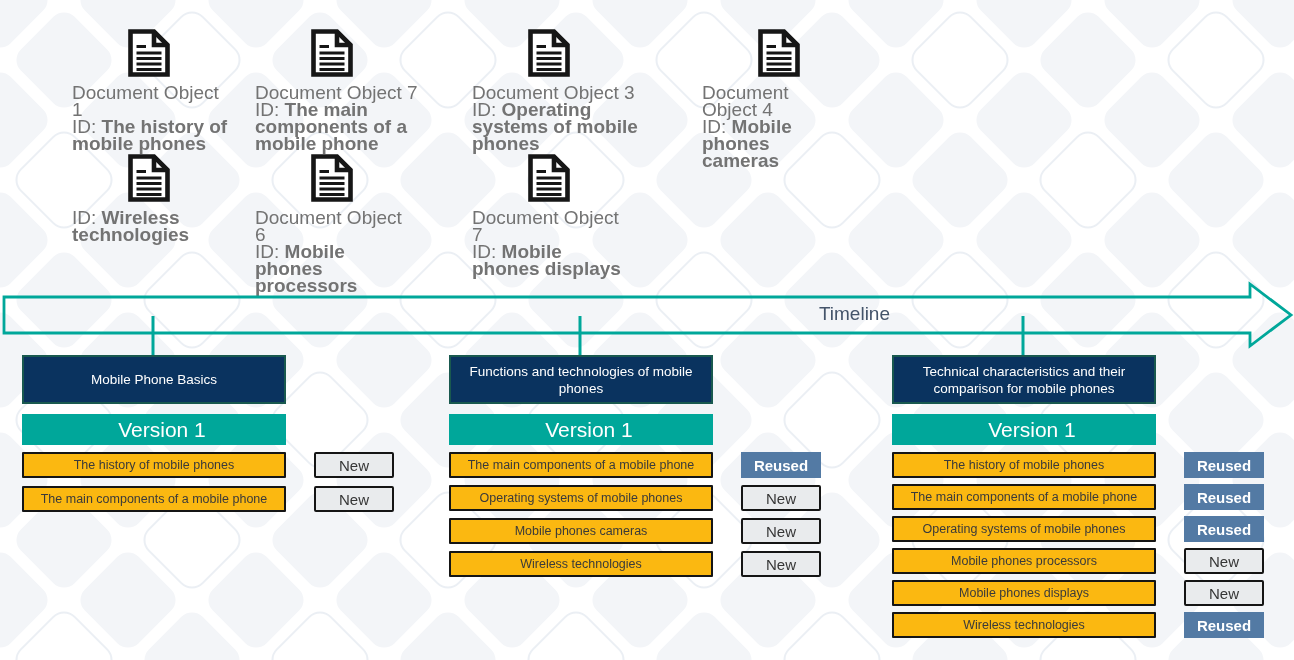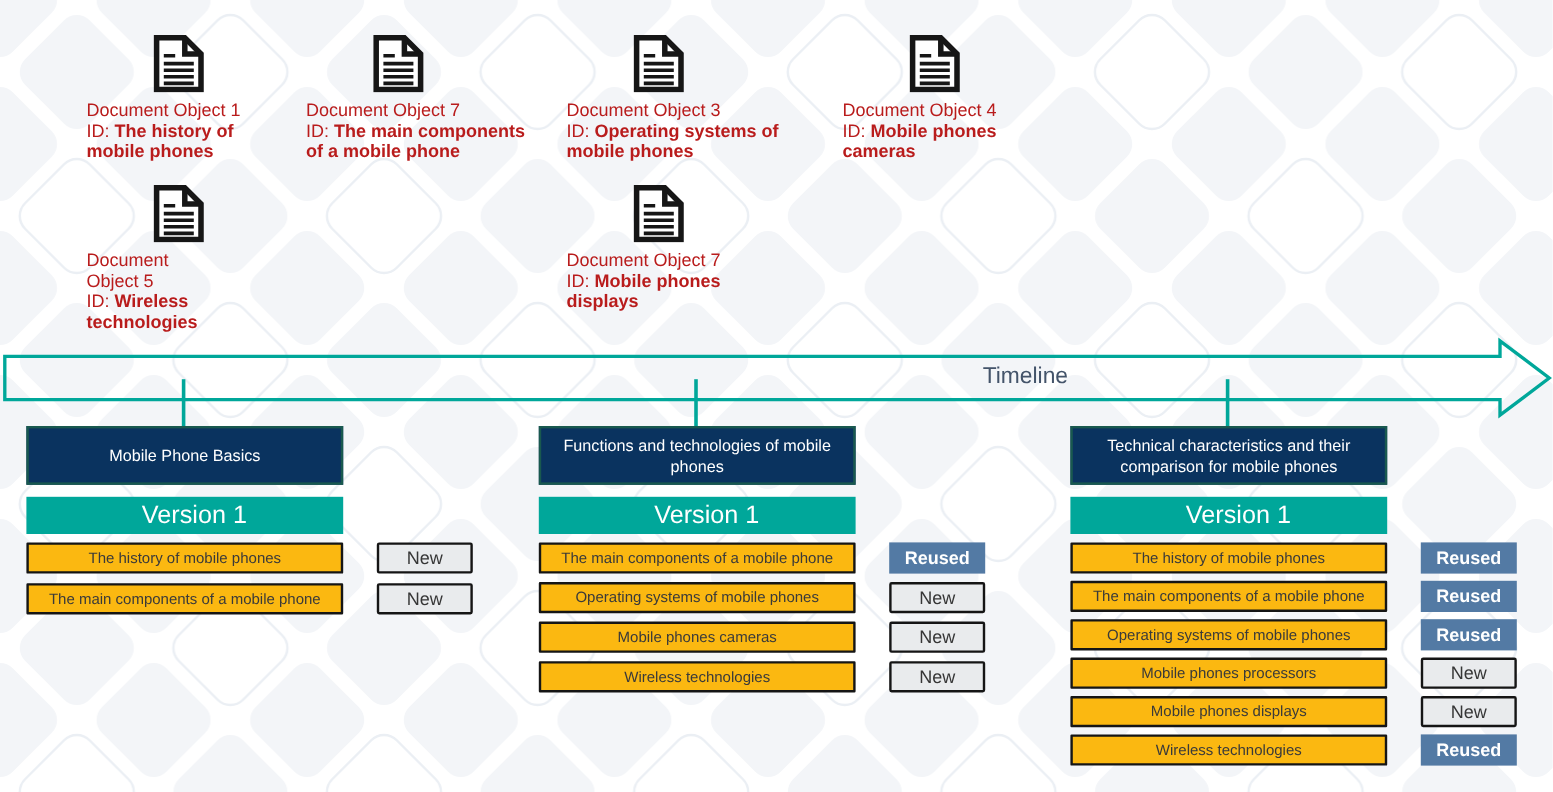--- a/index.html
+++ b/index.html
@@ -2,21 +2,21 @@
 <html><head>
 <meta charset="utf-8">
 <style>
   html,body{margin:0;padding:0;background:#fff;}
   body{width:1294px;height:660px;position:relative;overflow:hidden;
        font-family:"Liberation Sans","DejaVu Sans",sans-serif;}
   #stage{position:absolute;inset:0;width:1294px;height:660px;}
   .bg{position:absolute;left:0;top:0;}
 
   
-  .doc{position:absolute;color:#b91c1c;font-size:15px;line-height:17px;}
+  .doc{position:absolute;color:#737373;font-size:19px;line-height:17px;}
   .doc-icon{display:block;margin:0 0 7px 55px;}
   .doc-id b{font-weight:700;}
 
   
   .tl-svg{position:absolute;left:0;top:0;}
   .tl-label{position:absolute;left:690px;top:303px;width:200px;text-align:right;
             font-size:19px;color:#44546A;}
 
   
   .pub{position:absolute;top:355px;width:264px;}
@@ -136,24 +136,38 @@
       <path d="M3.5 2.5 H27 L40.5 16 V45.5 H3.5 Z" fill="#fff" stroke="#161616" stroke-width="4.6"></path>
       <path d="M27 2.5 V16 H40.5" fill="none" stroke="#161616" stroke-width="4.6"></path>
       <g stroke="#161616" stroke-width="3">
         <line x1="9.5" y1="17.5" x2="19" y2="17.5"></line>
           <line x1="9.5" y1="24" x2="34.5" y2="24"></line>
         <line x1="9.5" y1="29.5" x2="34.5" y2="29.5"></line>
           <line x1="9.5" y1="35" x2="34.5" y2="35"></line>
         <line x1="9.5" y1="40.5" x2="34.5" y2="40.5"></line>
       </g>
     </svg>
-    <div class="doc-name">Document Object 5</div>
     <div class="doc-id"><span>ID:</span> <b>Wireless technologies</b></div>
   </div>
 
+  <div class="doc" style="left:255px;top:154px;width:150px">
+    <svg class="doc-icon" width="44" height="48" viewBox="0 0 44 48">
+      <path d="M3.5 2.5 H27 L40.5 16 V45.5 H3.5 Z" fill="#fff" stroke="#161616" stroke-width="4.6"></path>
+      <path d="M27 2.5 V16 H40.5" fill="none" stroke="#161616" stroke-width="4.6"></path>
+      <g stroke="#161616" stroke-width="3">
+        <line x1="9.5" y1="17.5" x2="19" y2="17.5"></line>
+          <line x1="9.5" y1="24" x2="34.5" y2="24"></line>
+        <line x1="9.5" y1="29.5" x2="34.5" y2="29.5"></line>
+          <line x1="9.5" y1="35" x2="34.5" y2="35"></line>
+        <line x1="9.5" y1="40.5" x2="34.5" y2="40.5"></line>
+      </g>
+    </svg>
+    <div class="doc-name">Document Object 6</div>
+    <div class="doc-id"><span>ID:</span> <b>Mobile phones processors</b></div>
+  </div>
 
   <div class="doc" style="left:472px;top:154px;width:150px">
     <svg class="doc-icon" width="44" height="48" viewBox="0 0 44 48">
       <path d="M3.5 2.5 H27 L40.5 16 V45.5 H3.5 Z" fill="#fff" stroke="#161616" stroke-width="4.6"></path>
       <path d="M27 2.5 V16 H40.5" fill="none" stroke="#161616" stroke-width="4.6"></path>
       <g stroke="#161616" stroke-width="3">
         <line x1="9.5" y1="17.5" x2="19" y2="17.5"></line>
           <line x1="9.5" y1="24" x2="34.5" y2="24"></line>
         <line x1="9.5" y1="29.5" x2="34.5" y2="29.5"></line>
           <line x1="9.5" y1="35" x2="34.5" y2="35"></line>

